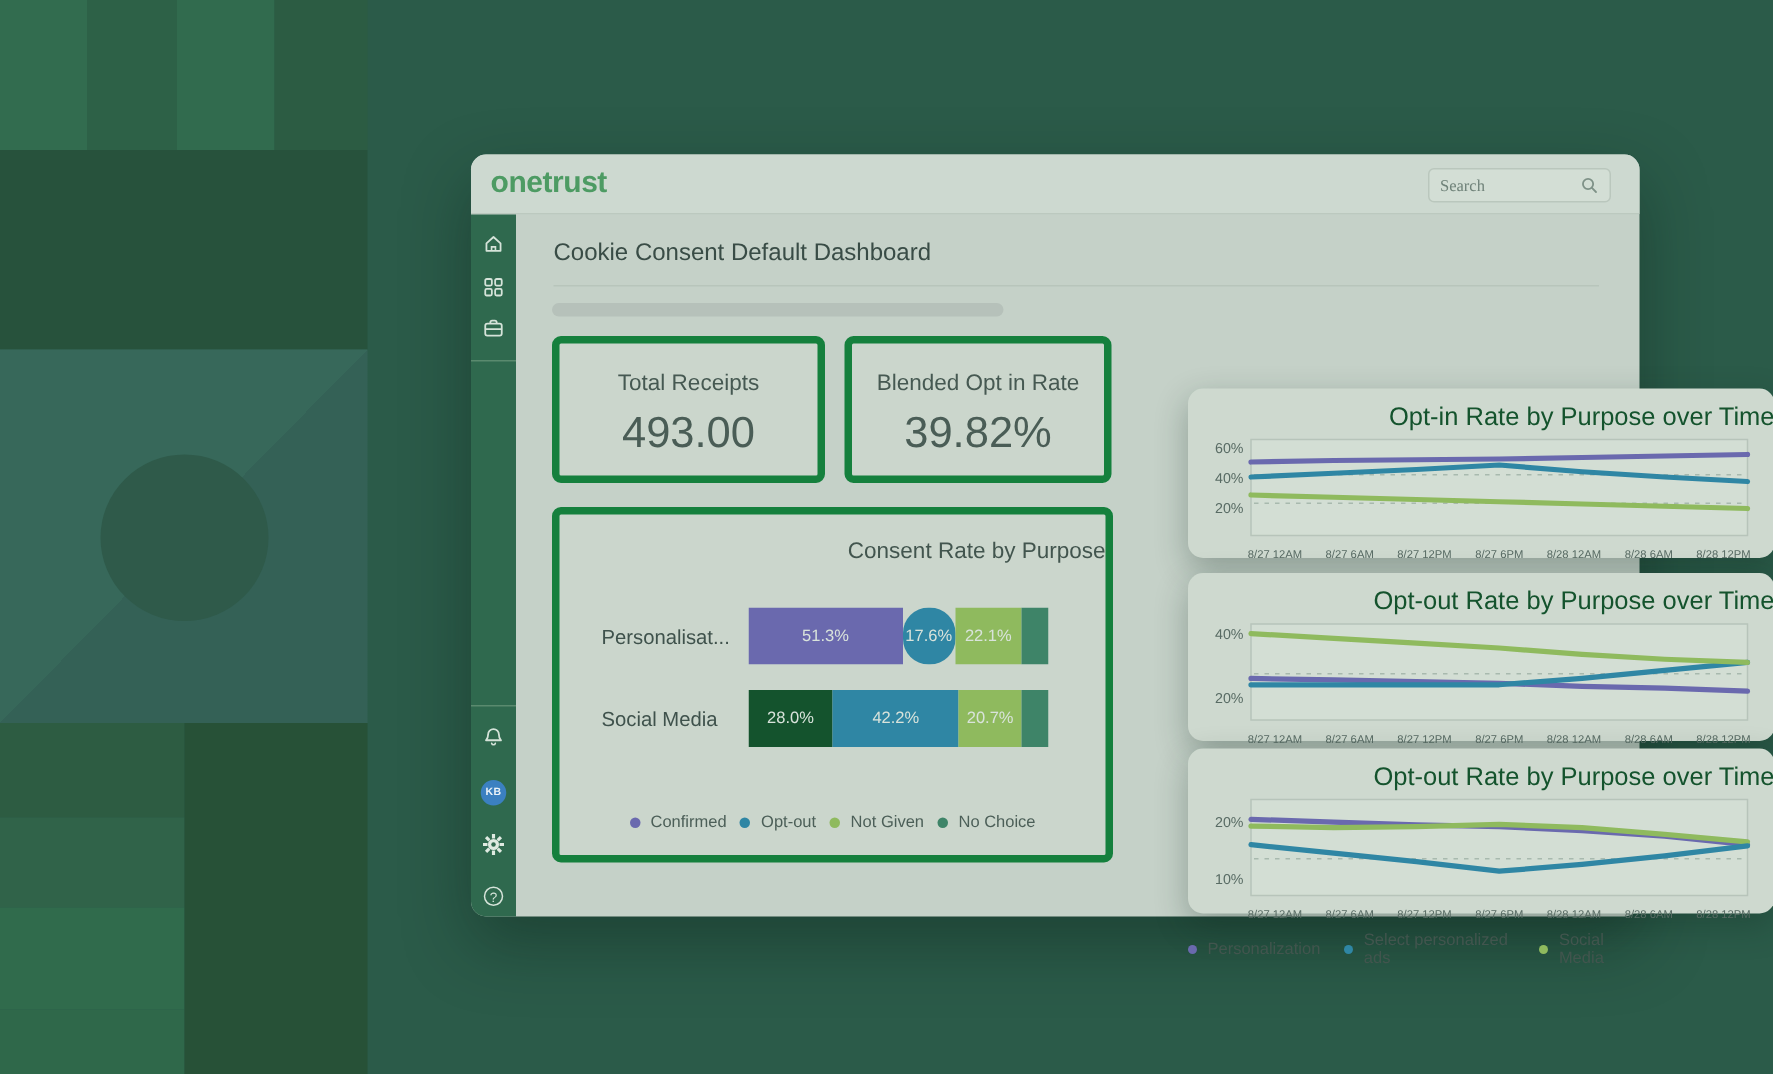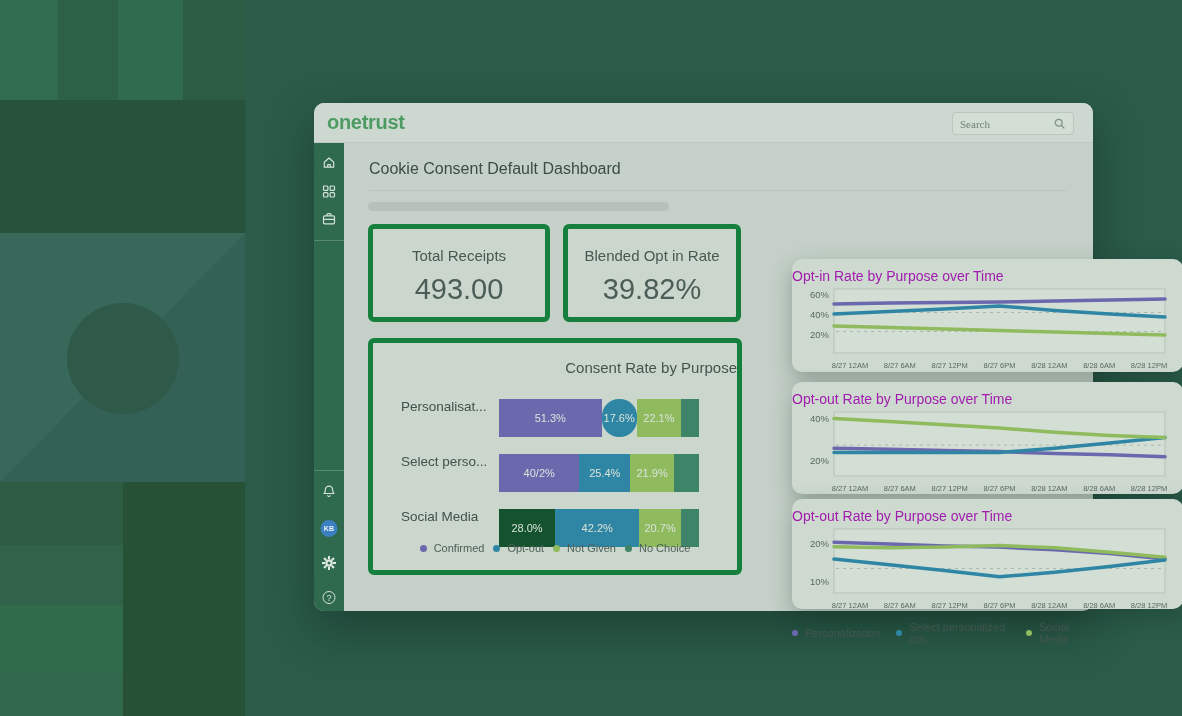--- a/index.html
+++ b/index.html
@@ -56,39 +56,39 @@
 
   .card { background:#CBD6CC; border:5px solid #15803d; border-radius:6px; position:absolute; }
   .stat-card-1 { left:24px; top:81px; width:182px; height:98px; }
   .stat-card-2 { left:219px; top:81px; width:178px; height:98px; }
   .stat-label { margin-top:18px; text-align:center; font-size:15px; font-weight:500; color:#465952; }
   .stat-value { margin-top:9px; text-align:center; font-size:29px; color:#4A5D56; }
 
   .consent-card { left:24px; top:195px; width:374px; height:237px; }
   .chart-title { margin-top:16px; text-align:right; font-size:15px; font-weight:500; color:#42554E; }
   .bar-rows { position:absolute; left:28px; top:56px; width:298px; }
-  .bar-row { display:flex; align-items:flex-start; height:50px; margin-bottom:5px; }
+  .bar-row { display:flex; align-items:center; height:50px; margin-bottom:5px; }
   .bar-row-label { flex:0 0 98px; font-size:13.5px; color:#3F524C; }
   .bar-track { flex:1; height:38px; display:flex; overflow:hidden; }
   .bar-seg { height:100%; display:flex; align-items:center; justify-content:center; }
   .bar-seg-label { font-size:11px; color:#D9E3DB; white-space:nowrap; }
   .consent-legend { position:absolute; left:0; right:0; top:199px; display:flex;
                     justify-content:center; gap:9px; }
   .legend-item { display:flex; align-items:center; gap:7px; }
   .legend-dot { width:7px; height:7px; border-radius:50%; flex:0 0 auto; }
   .legend-dot.small { width:6px; height:6px; }
   .legend-label { font-size:11px; color:#4C5F58; }
 
   .line-cards { position:absolute; left:448px; top:116px; width:391px; }
   .line-card { position:absolute; left:0; width:391px; background:#CED9CF; border-radius:10px;
                box-shadow:0 8px 22px rgba(18,44,33,.30); }
   .line-card-1 { top:0; height:113px; }
   .line-card-2 { top:123px; height:112px; }
   .line-card-3 { top:240px; height:110px; }
-  .line-title { margin-top:9px; text-align:left; font-size:14px; font-weight:500; color:#a21caf; }
+  .line-title { margin-top:9px; text-align:right; font-size:17px; font-weight:500; color:#14532d; }
   .line-plot { display:block; margin:1px 12px 0 12px; width:367px; height:88px; }
   .plot-bg { fill:#D3DED4; stroke:#B7C4BA; stroke-width:1; }
   .grid-dash { stroke:#A8B9AE; stroke-width:1; stroke-dasharray:3 4; }
   .series-line { fill:none; stroke-width:3.5; stroke-linecap:round; stroke-linejoin:round; }
   .line-plot text { font-family:"Liberation Sans",sans-serif; fill:#586B64; }
   .ytick { font-size:9.5px; }
   .xtick { font-size:7.5px; }
   .time-legend { position:absolute; left:448px; top:478px; display:flex; gap:16px; align-items:center; }
   .time-legend .legend-label { color:#42554E; }
 
@@ -204,35 +204,20 @@
               <div class="bar-seg" style="width: 51.3%; background: rgb(106, 105, 174);">
                 <span class="bar-seg-label">51.3%</span>
               </div>
               <div class="bar-seg" style="width: 17.6%; background: rgb(47, 134, 164); border-radius: 17px;">
                 <span class="bar-seg-label">17.6%</span>
               </div>
               <div class="bar-seg" style="width: 22.1%; background: rgb(143, 186, 94);">
                 <span class="bar-seg-label">22.1%</span>
               </div>
               <div class="bar-seg" style="width: 9%; background: rgb(62, 132, 104);"></div>
-            </div>
-          </div>
-          <div class="bar-row">
-            <div class="bar-row-label">Select perso...</div>
-            <div class="bar-track">
-              <div class="bar-seg" style="width: 40.2%; background: rgb(106, 105, 174);">
-                <span class="bar-seg-label">40/2%</span>
-              </div>
-              <div class="bar-seg" style="width: 25.4%; background: rgb(47, 134, 164);">
-                <span class="bar-seg-label">25.4%</span>
-              </div>
-              <div class="bar-seg" style="width: 21.9%; background: rgb(143, 186, 94);">
-                <span class="bar-seg-label">21.9%</span>
-              </div>
-              <div class="bar-seg" style="width: 12.5%; background: rgb(62, 132, 104);"></div>
             </div>
           </div>
           <div class="bar-row">
             <div class="bar-row-label">Social Media</div>
             <div class="bar-track">
               <div class="bar-seg" style="width: 28%; background: #14532d;">
                 <span class="bar-seg-label">28.0%</span>
               </div>
               <div class="bar-seg" style="width: 42.2%; background: rgb(47, 134, 164);">
                 <span class="bar-seg-label">42.2%</span>

